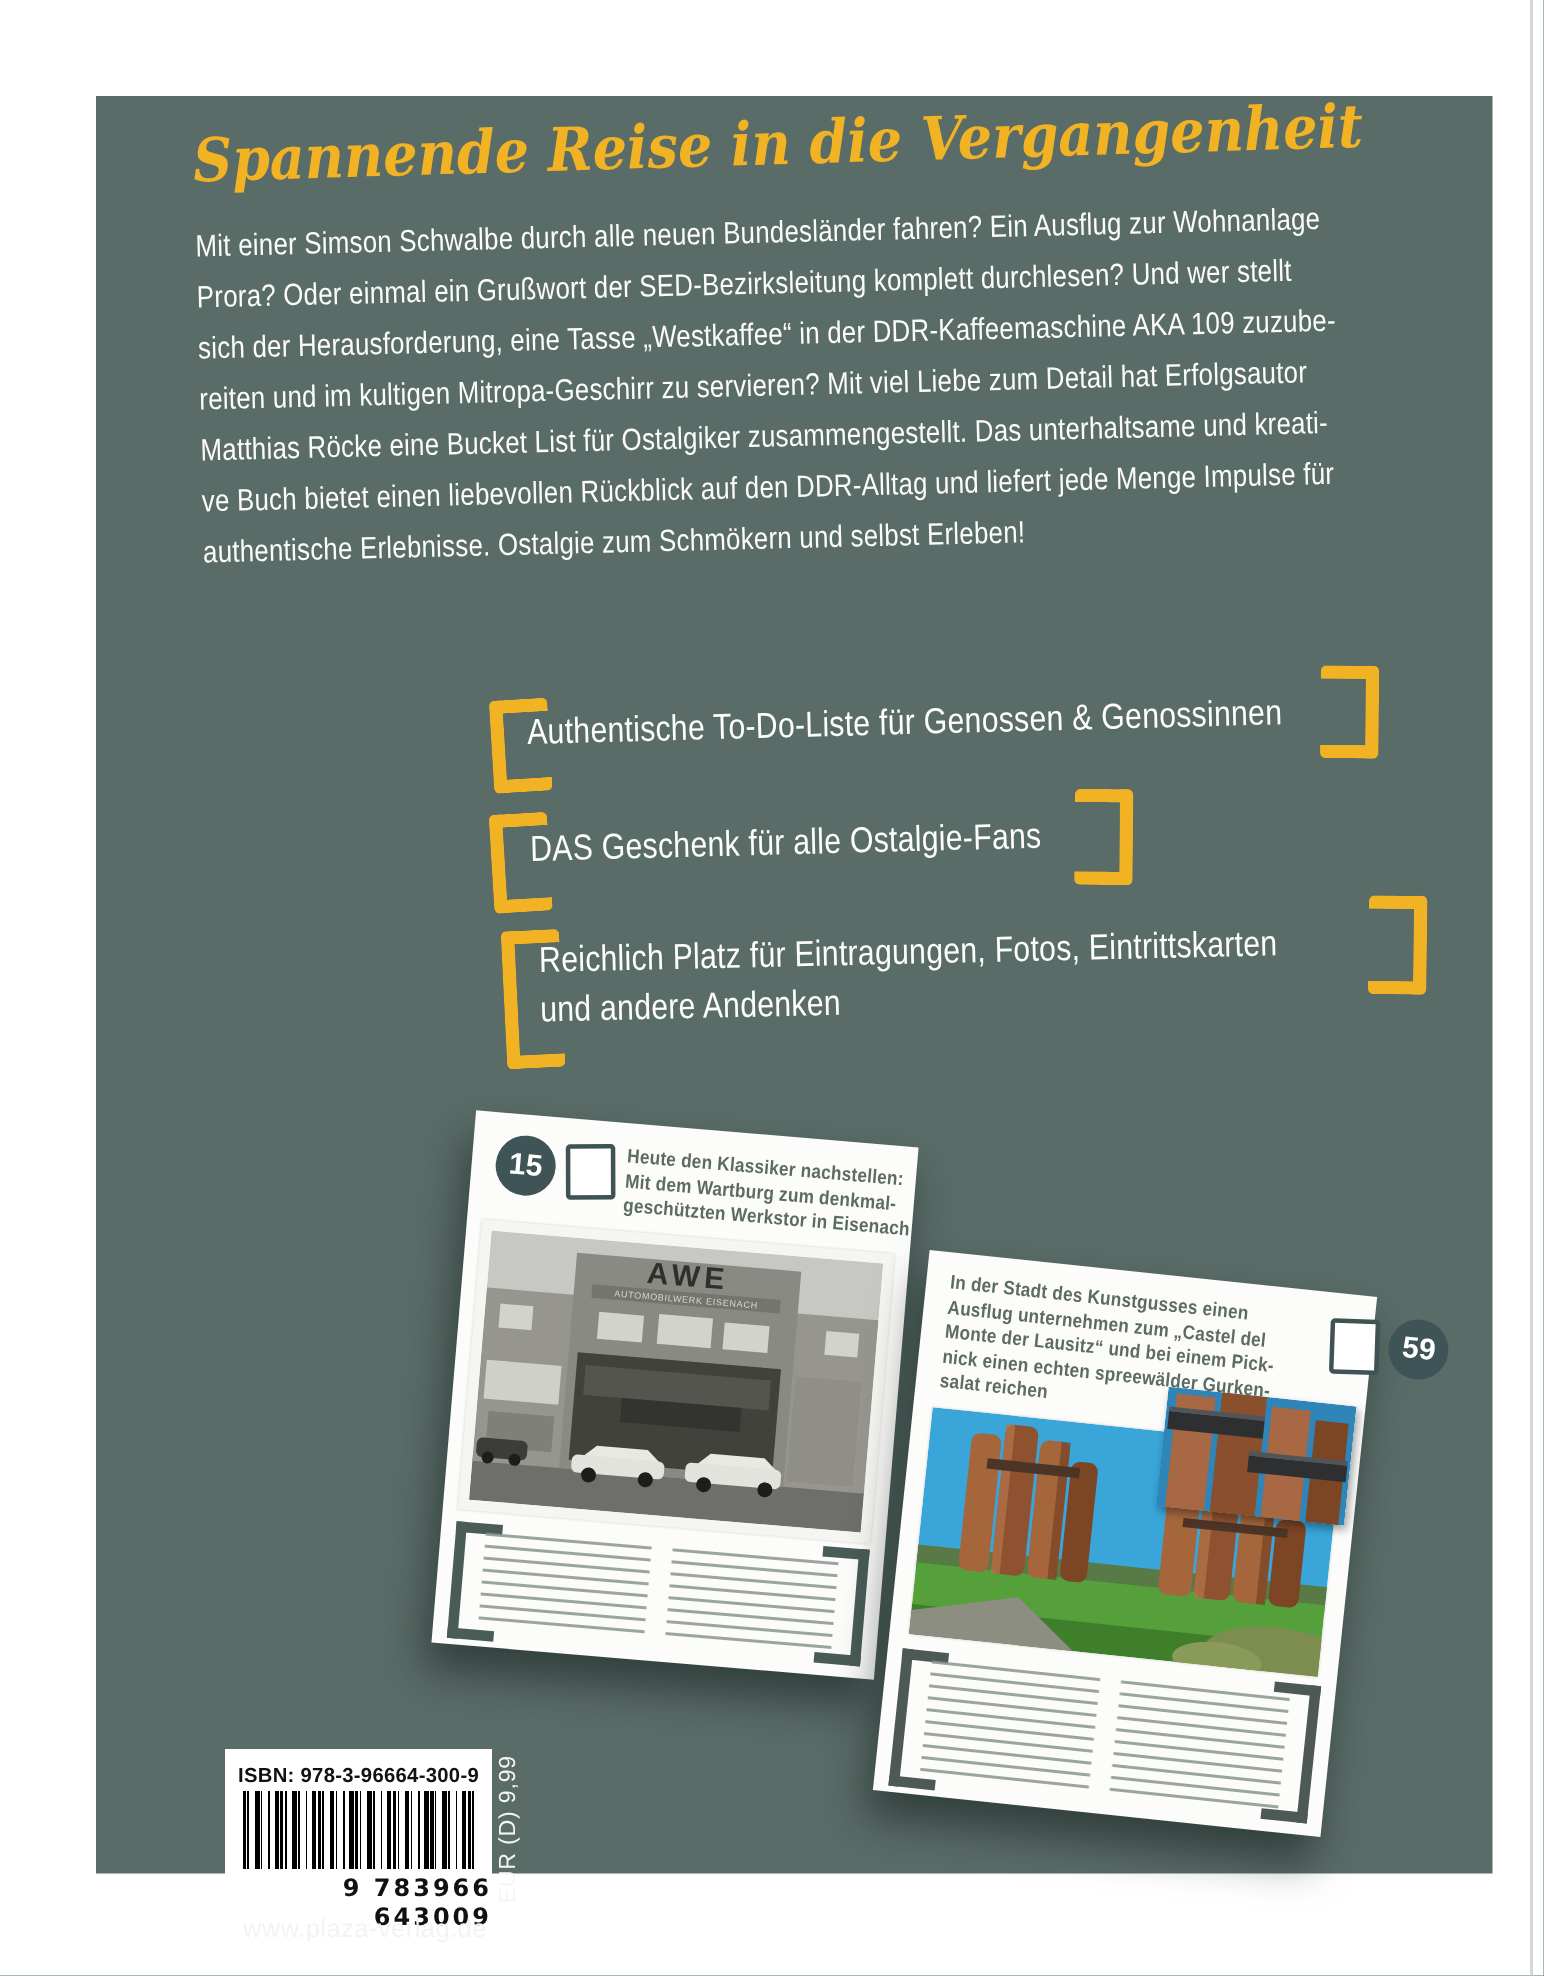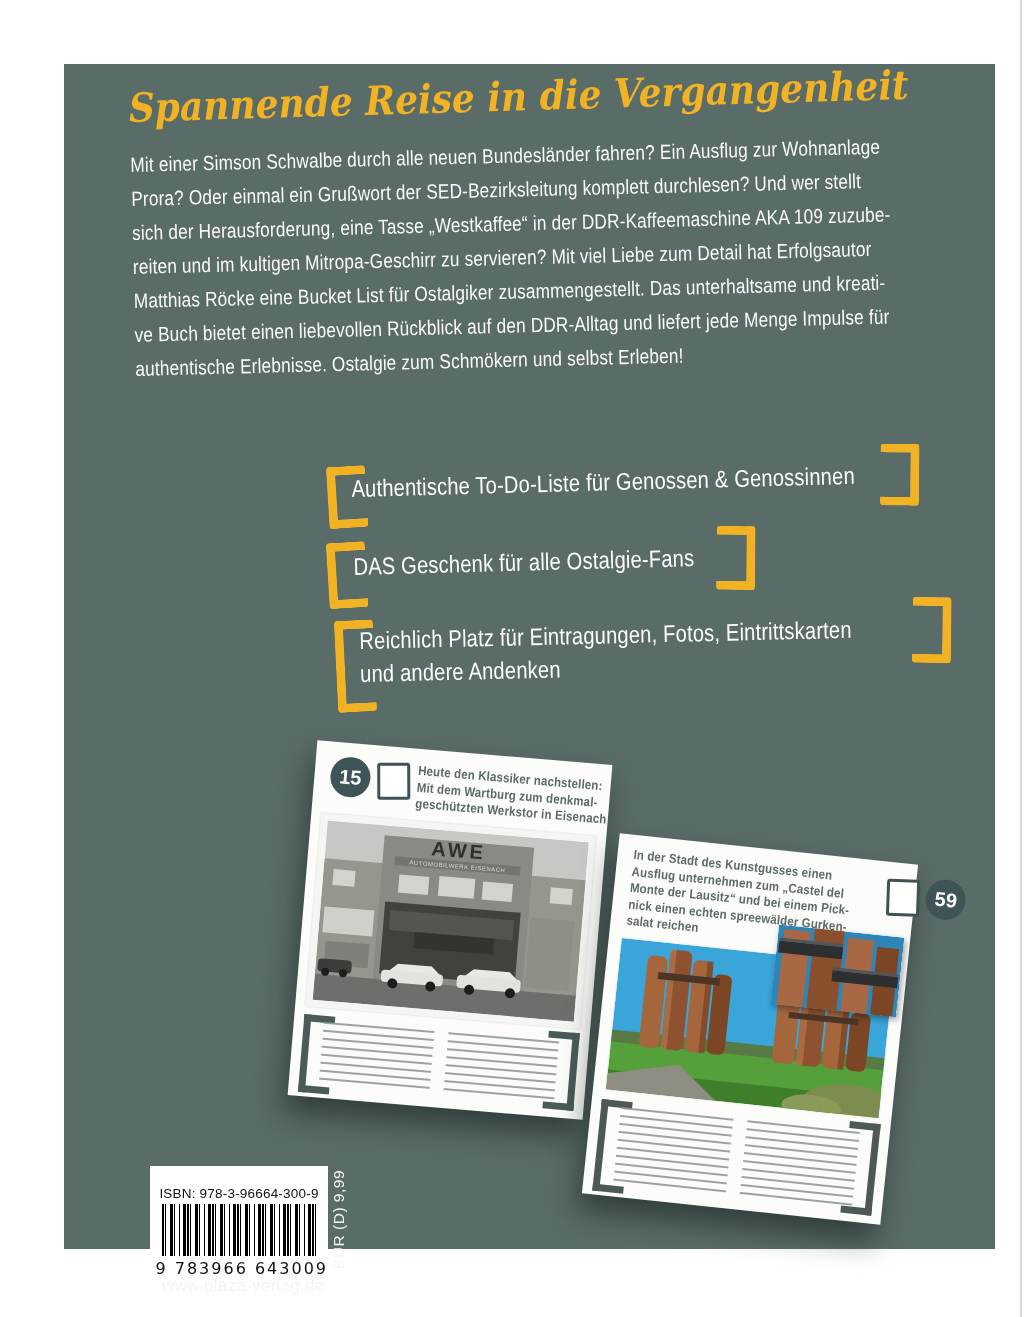--- a/index.html
+++ b/index.html
@@ -75,21 +75,21 @@
   .cols{position:absolute;display:flex;gap:14px;}
   .card1 .cols{left:30px;right:30px;top:280px;height:64px;}
   .card2 .cols{left:30px;right:30px;top:272px;height:78px;}
   .col{flex:1;background:repeating-linear-gradient(180deg,#8a968f 0 2px,rgba(0,0,0,0) 2px 8px);opacity:.85;filter:blur(.3px);}
   .cbrk{position:absolute;width:24px;border:7px solid #4a5c58;}
   .cbrk.l{left:-20px;border-right:none;top:-6px;bottom:-8px;}
   .cbrk.r{right:-20px;border-left:none;top:-10px;bottom:-4px;}
   .card2 .cbrk{border-color:#4e5955;}
 
   
-  .isbn-box{position:absolute;left:86px;top:1102px;width:178px;height:106px;background:#fff;padding-top:20px;box-sizing:border-box;}
+  .isbn-box{position:absolute;left:86px;top:1102px;width:178px;height:106px;background:#fff;padding-top:10px;box-sizing:border-box;font-weight:bold;}
   .isbn-label{font-size:13.5px;color:#111;text-align:center;letter-spacing:.2px;}
   .bars{
     height:52px;margin:3px 12px 0 12px;
     background:repeating-linear-gradient(90deg,
       #000 0 2px,#fff 2px 3px,#000 3px 4px,#fff 4px 8px,
       #000 8px 11px,#fff 11px 12px,#000 12px 13px,#fff 13px 17px,
       #000 17px 18px,#fff 18px 21px,#000 21px 24px,#fff 24px 25px);
   }
   .isbn-num{font-size:16px;color:#111;text-align:right;letter-spacing:2px;margin-top:3px;font-family:"DejaVu Sans",sans-serif;}
   .price{

